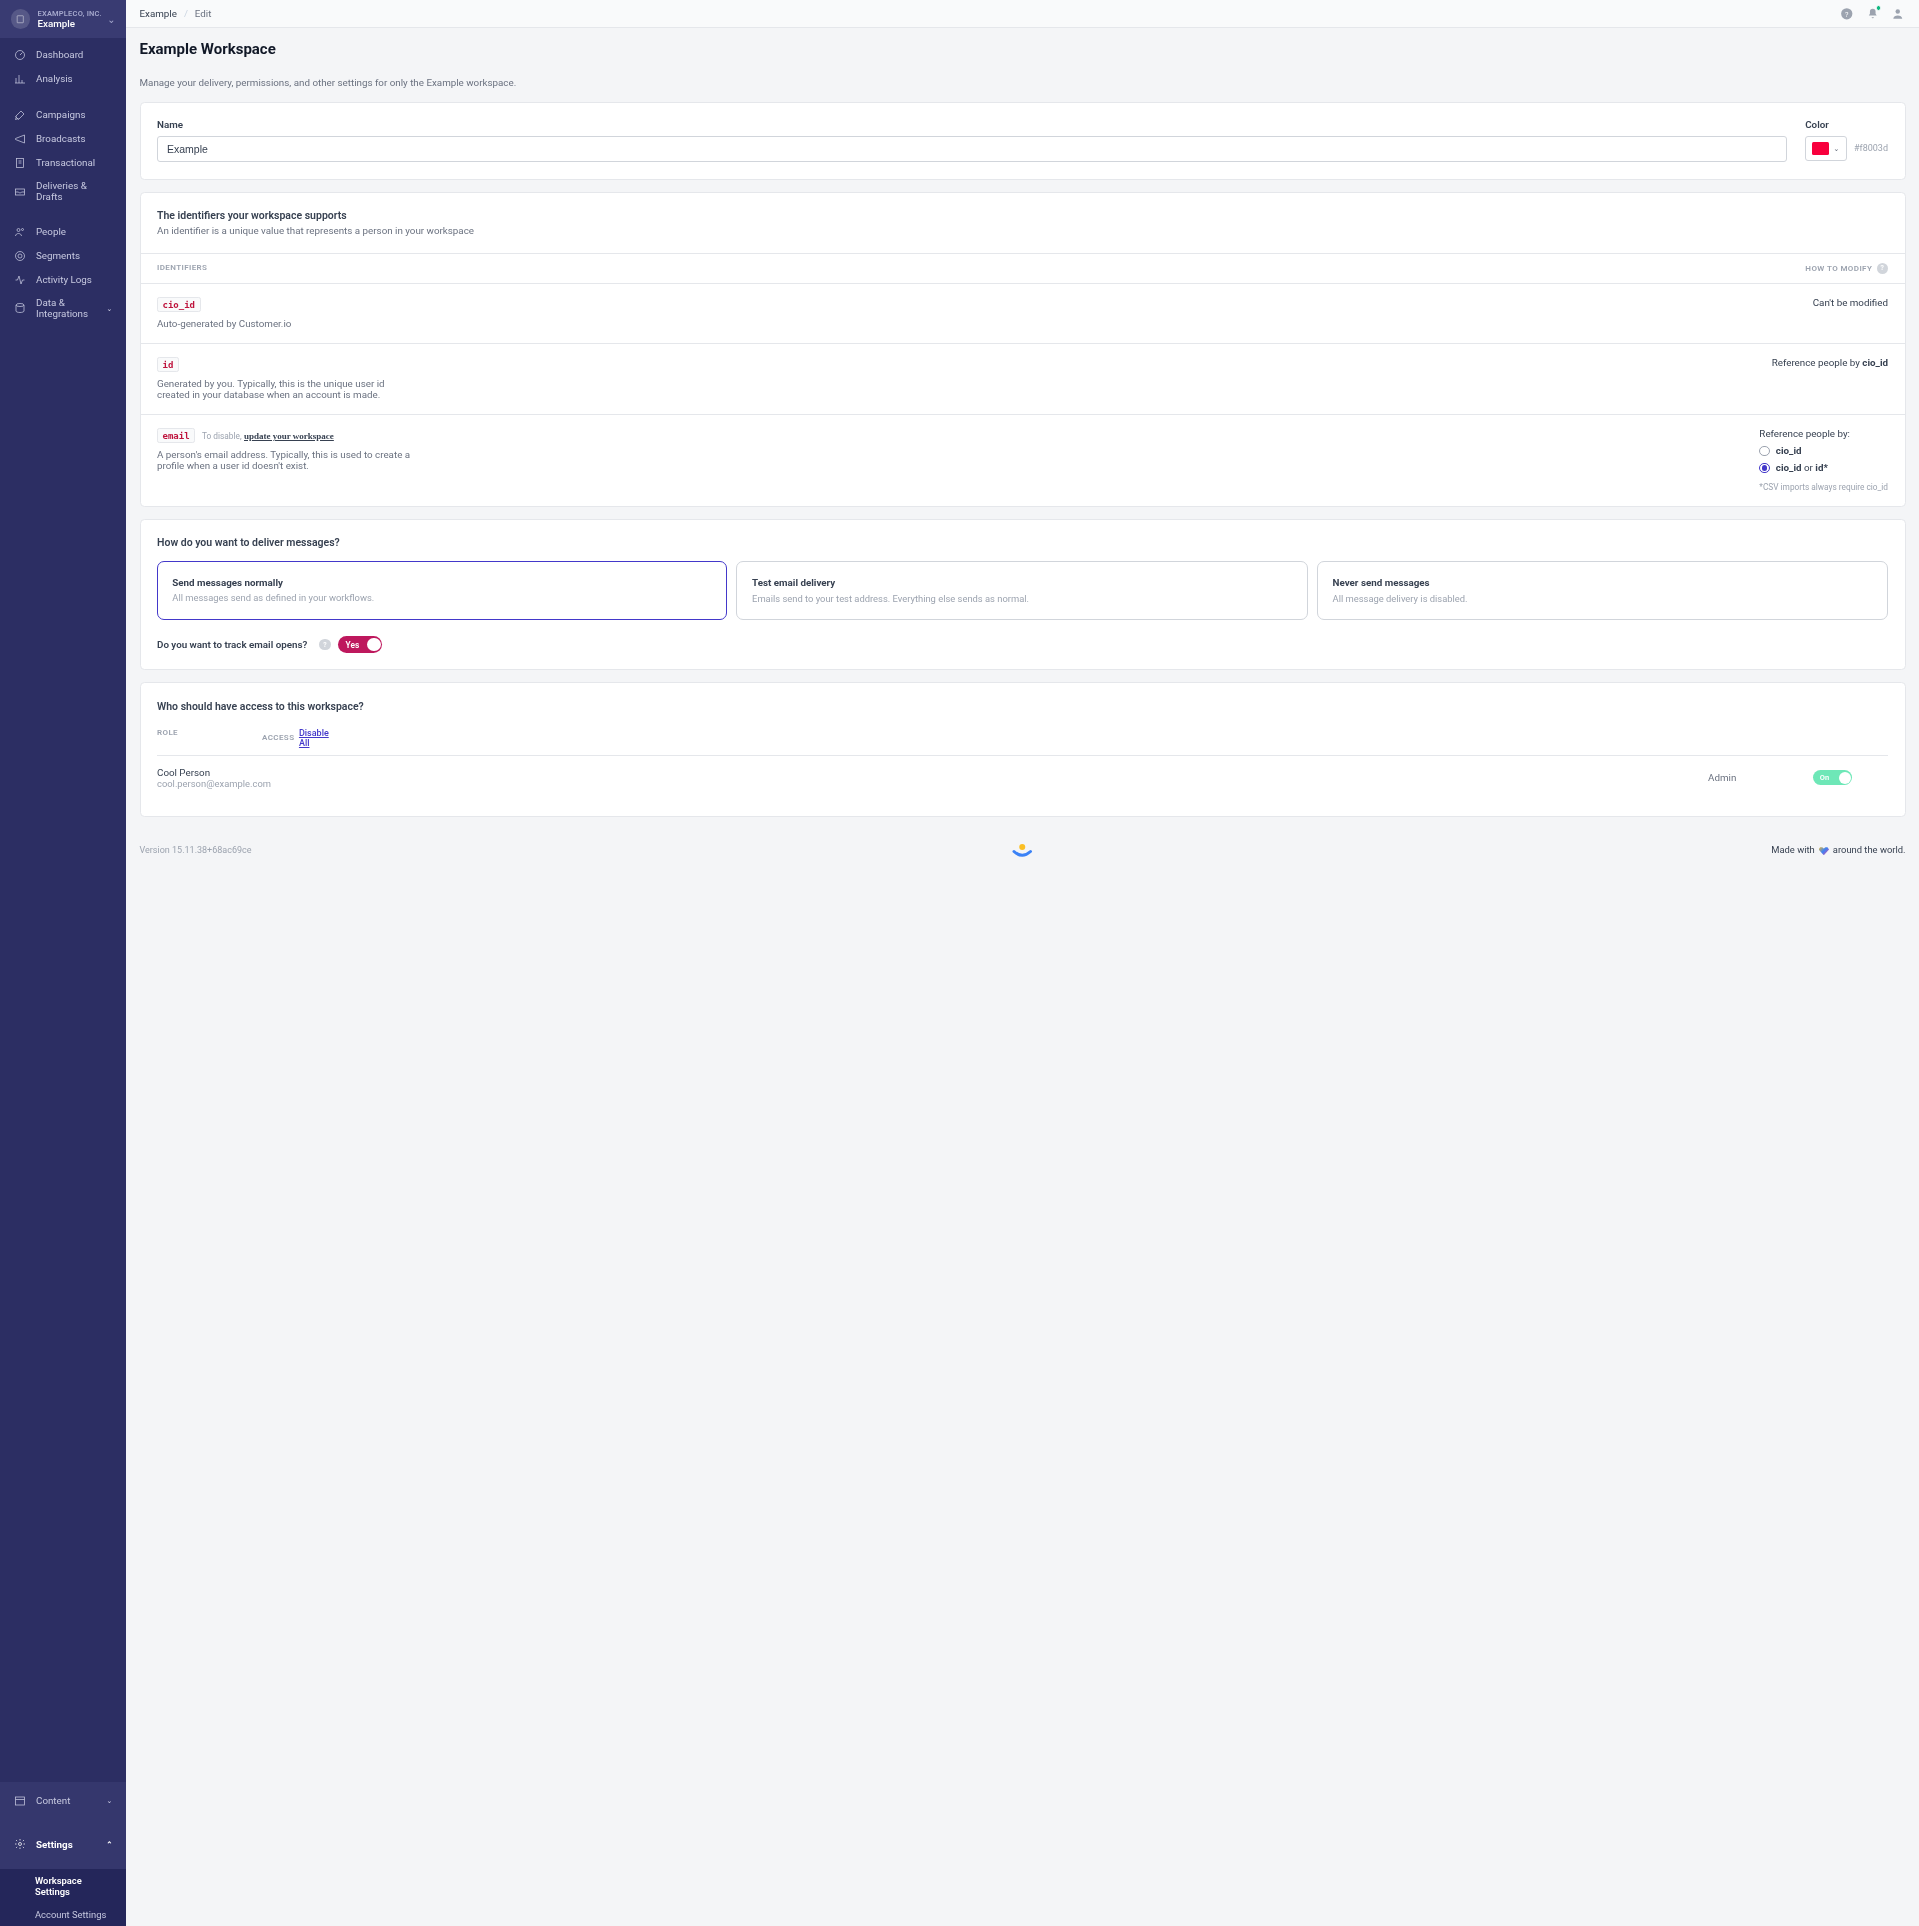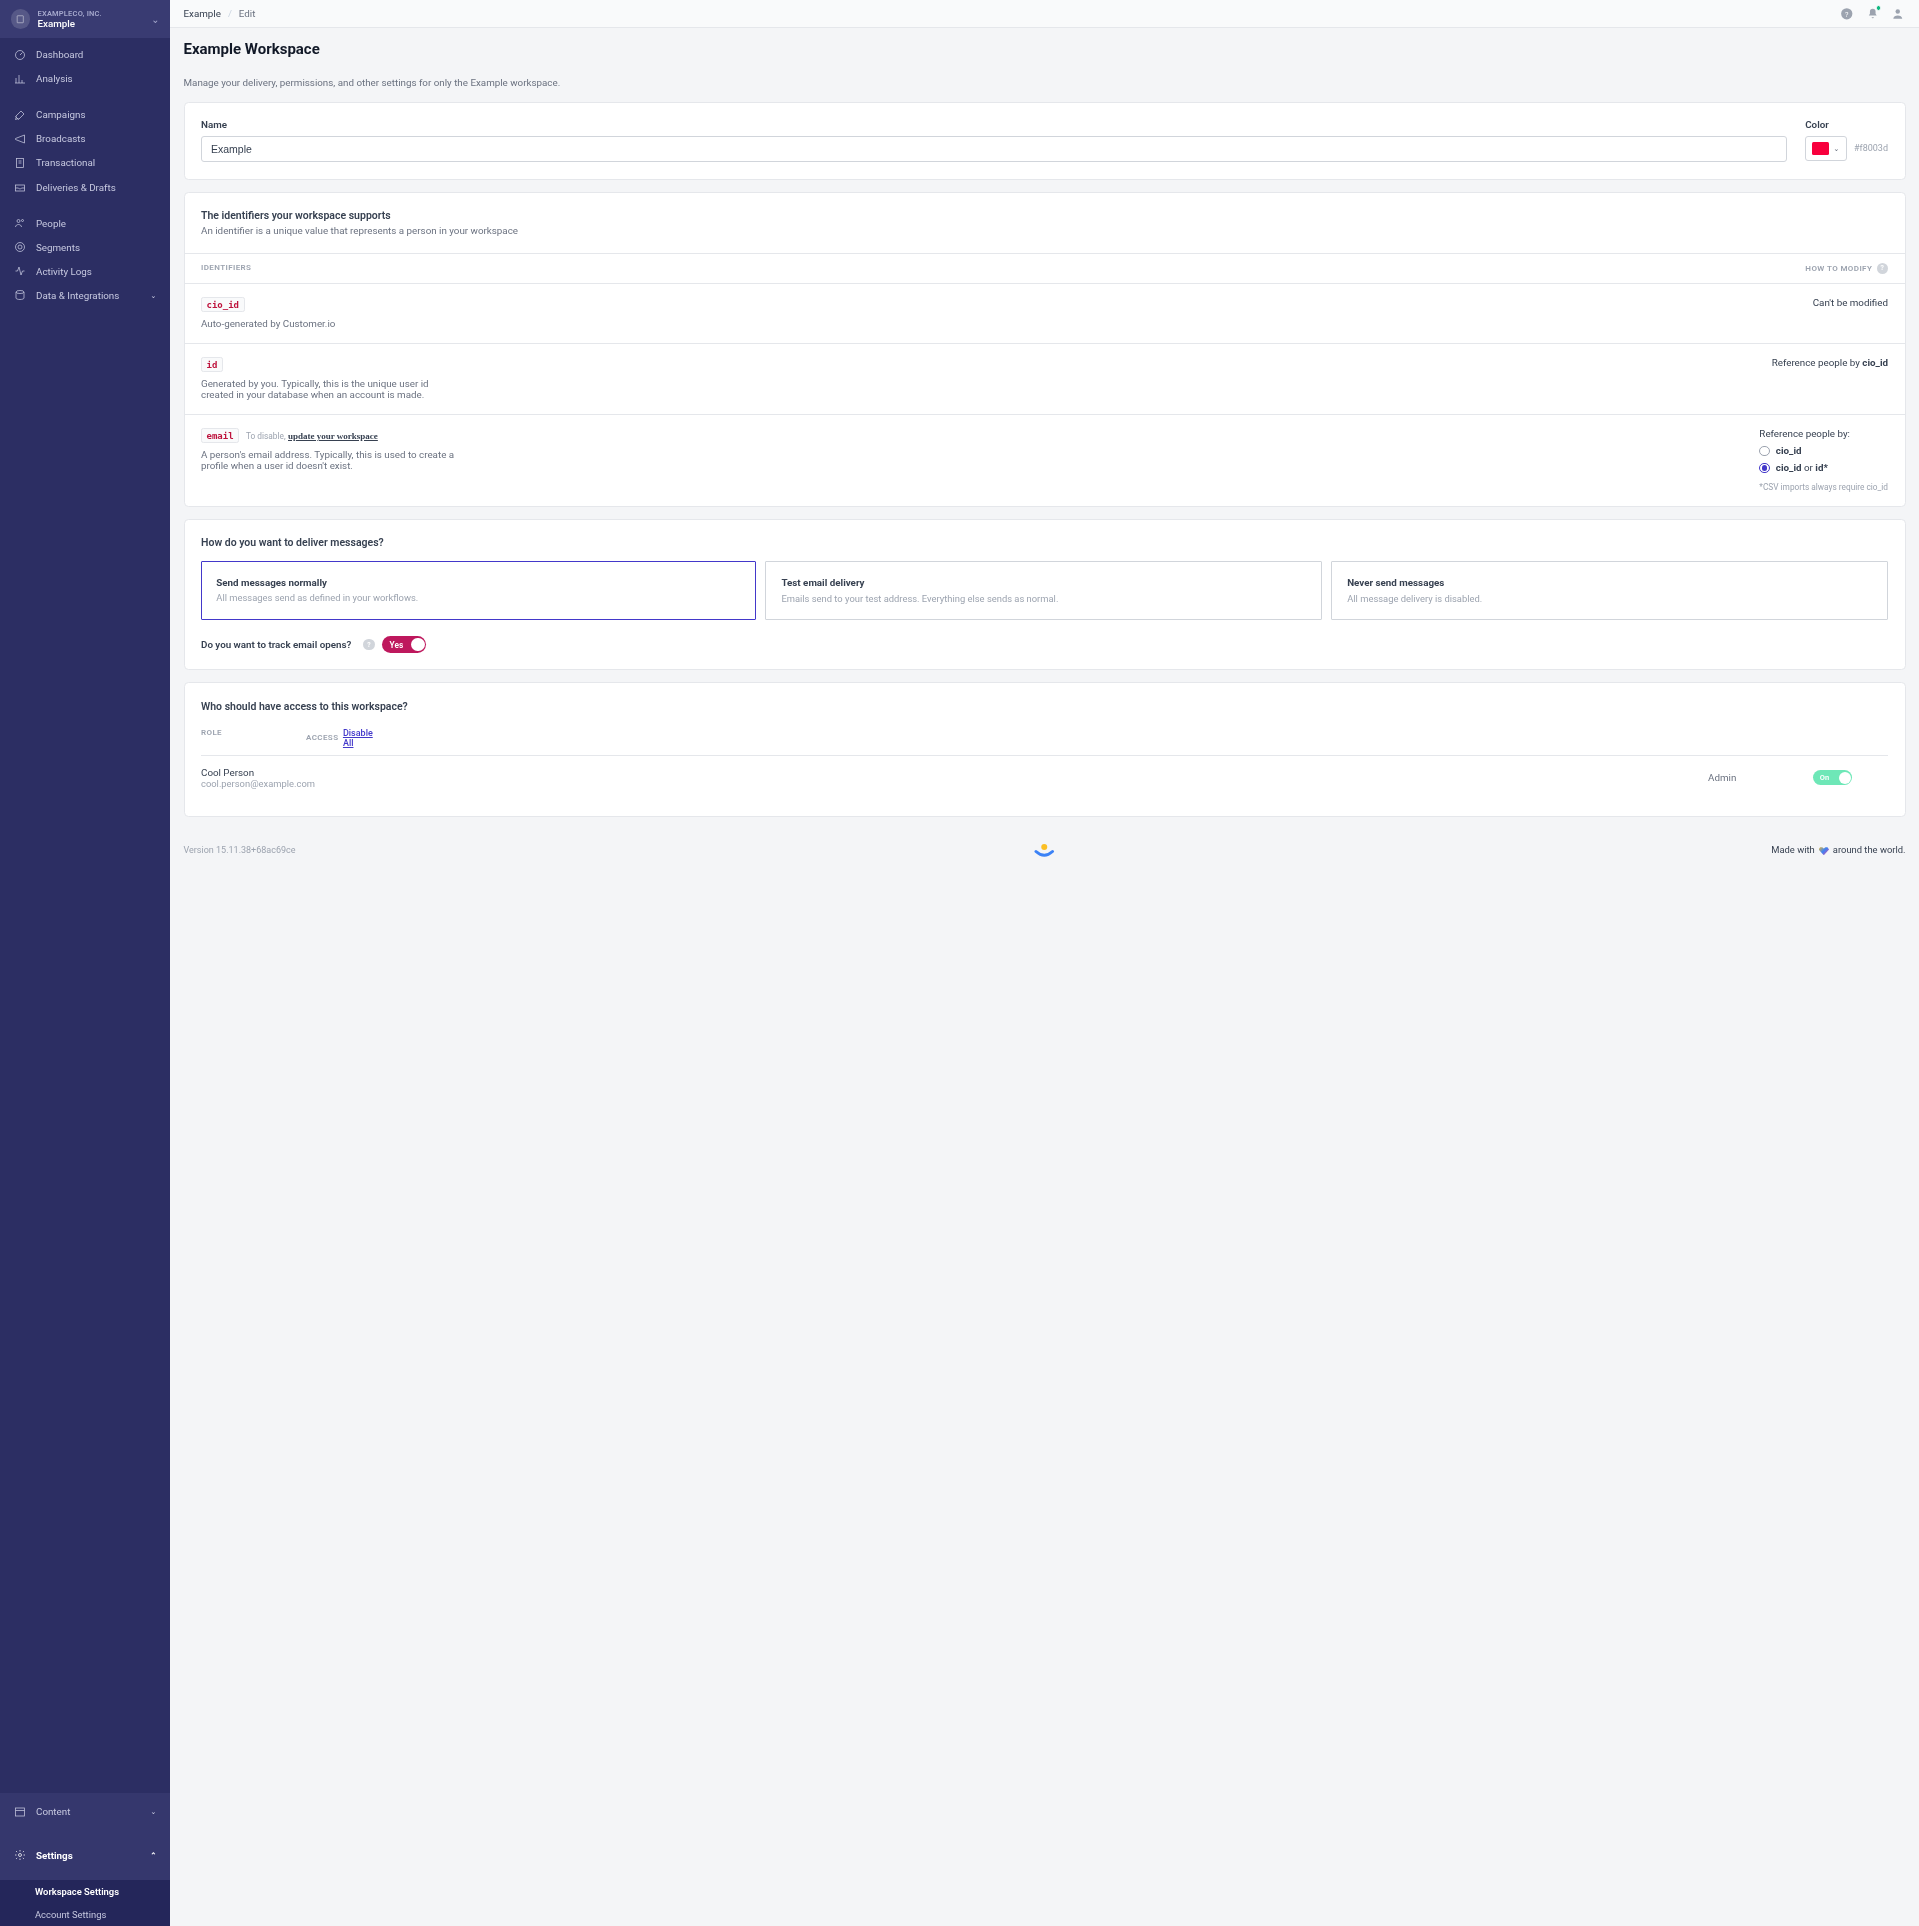--- a/index.html
+++ b/index.html
@@ -1,20 +1,20 @@
 <!DOCTYPE html>
 <html style="font-size:12px"><head>
 <meta charset="utf-8">
 <style>
 * { box-sizing: border-box; margin: 0; padding: 0; }
 body { font-family: -apple-system, BlinkMacSystemFont, "Segoe UI", Roboto, sans-serif; font-size: 9.8px; color: #4b5563; background: #f4f5f7; }
 .app { display: flex; min-height: 100vh; }
 
 
-.sidebar { width: 170px; background: #2c2e63; color: #c7c9e0; display: flex; flex-direction: column; }
+.sidebar { width: 126px; background: #2c2e63; color: #c7c9e0; display: flex; flex-direction: column; }
 .org-header { display: flex; align-items: center; padding: 9px 10.5px; background: #393b72; }
 .org-logo { width: 19.5px; height: 19.5px; border-radius: 50%; background: rgba(255,255,255,0.15); display: flex; align-items: center; justify-content: center; margin-right: 7.5px; }
 .org-logo svg { width: 10.5px; height: 10.5px; stroke: #fff; fill: none; }
 .org-info { flex: 1; }
 .org-name { font-size: 7.5px; font-weight: 600; color: #a5a8cc; letter-spacing: 0.2px; }
 .workspace-name { font-size: 9.8px; font-weight: 500; color: #fff; }
 .org-chevron { color: #a5a8cc; }
 
 .nav-section { padding-top: 4.5px; }
 .nav-gap { height: 12px; }
@@ -77,21 +77,21 @@
 .update-link { font-size: 9px; font-weight: 600; color: #374151; text-decoration: underline; font-family: Liberation Serif, serif; }
 
 .ref-block { display: flex; flex-direction: column; gap: 6px; }
 .radio-row { display: flex; align-items: center; gap: 6px; font-size: 9.8px; color: #374151; }
 .radio { width: 10.5px; height: 10.5px; border: 1.5px solid #9ca3af; border-radius: 50%; display: inline-block; position: relative; }
 .radio.checked { border-color: #4338ca; }
 .radio.checked::after { content: ''; position: absolute; inset: 1.5px; background: #4338ca; border-radius: 50%; }
 .csv-note { font-size: 8.3px; color: #9ca3af; margin-top: 3px; }
 
 .delivery-options { display: flex; gap: 9px; margin-top: 12px; }
-.del-card { flex: 1; border: 0.8px solid #d1d5db; border-radius: 1px; padding: 15px; cursor: pointer; }
+.del-card { flex: 1; border: 0.8px solid #d1d5db; border-radius: 7px; padding: 15px; cursor: pointer; }
 .del-card.selected { border: 1.5px solid #4338ca; padding: 14.3px; }
 .del-title { font-size: 9.8px; font-weight: 700; color: #374151; margin-bottom: 4.5px; }
 .del-desc { font-size: 9.4px; color: #9ca3af; }
 
 .track-row { display: flex; align-items: center; gap: 7.5px; margin-top: 16.5px; }
 .track-label { font-size: 9.8px; font-weight: 600; color: #374151; }
 .toggle { position: relative; width: 44px; height: 16.5px; background: #be185d; border-radius: 9px; cursor: pointer; display: flex; align-items: center; }
 .toggle-label { color: #fff; font-size: 8.3px; font-weight: 600; margin-left: 7.5px; }
 .toggle-knob { position: absolute; right: 1.5px; top: 1.5px; width: 13.5px; height: 13.5px; background: #fff; border-radius: 50%; }
 

